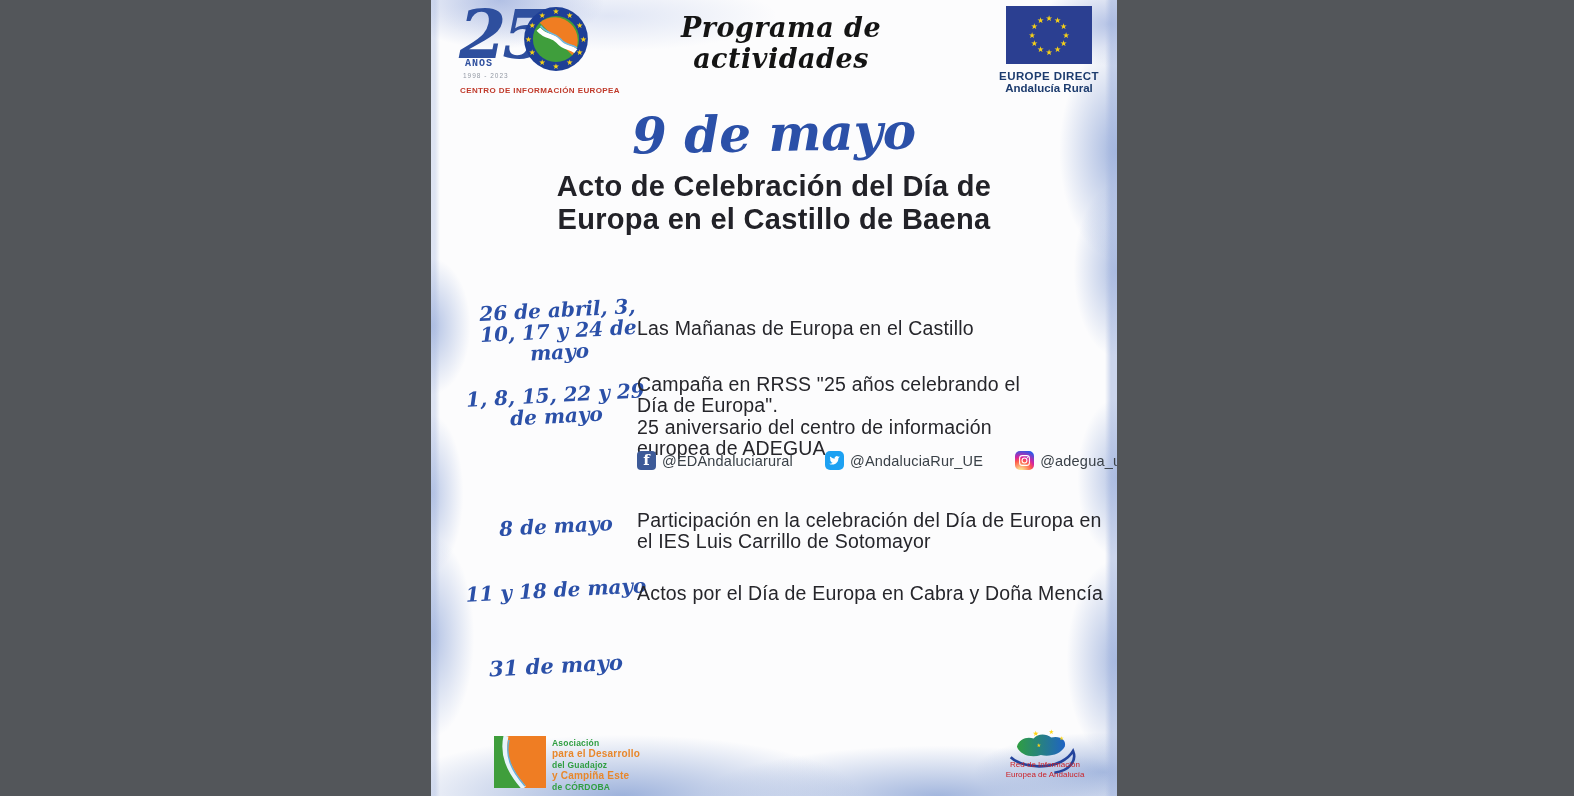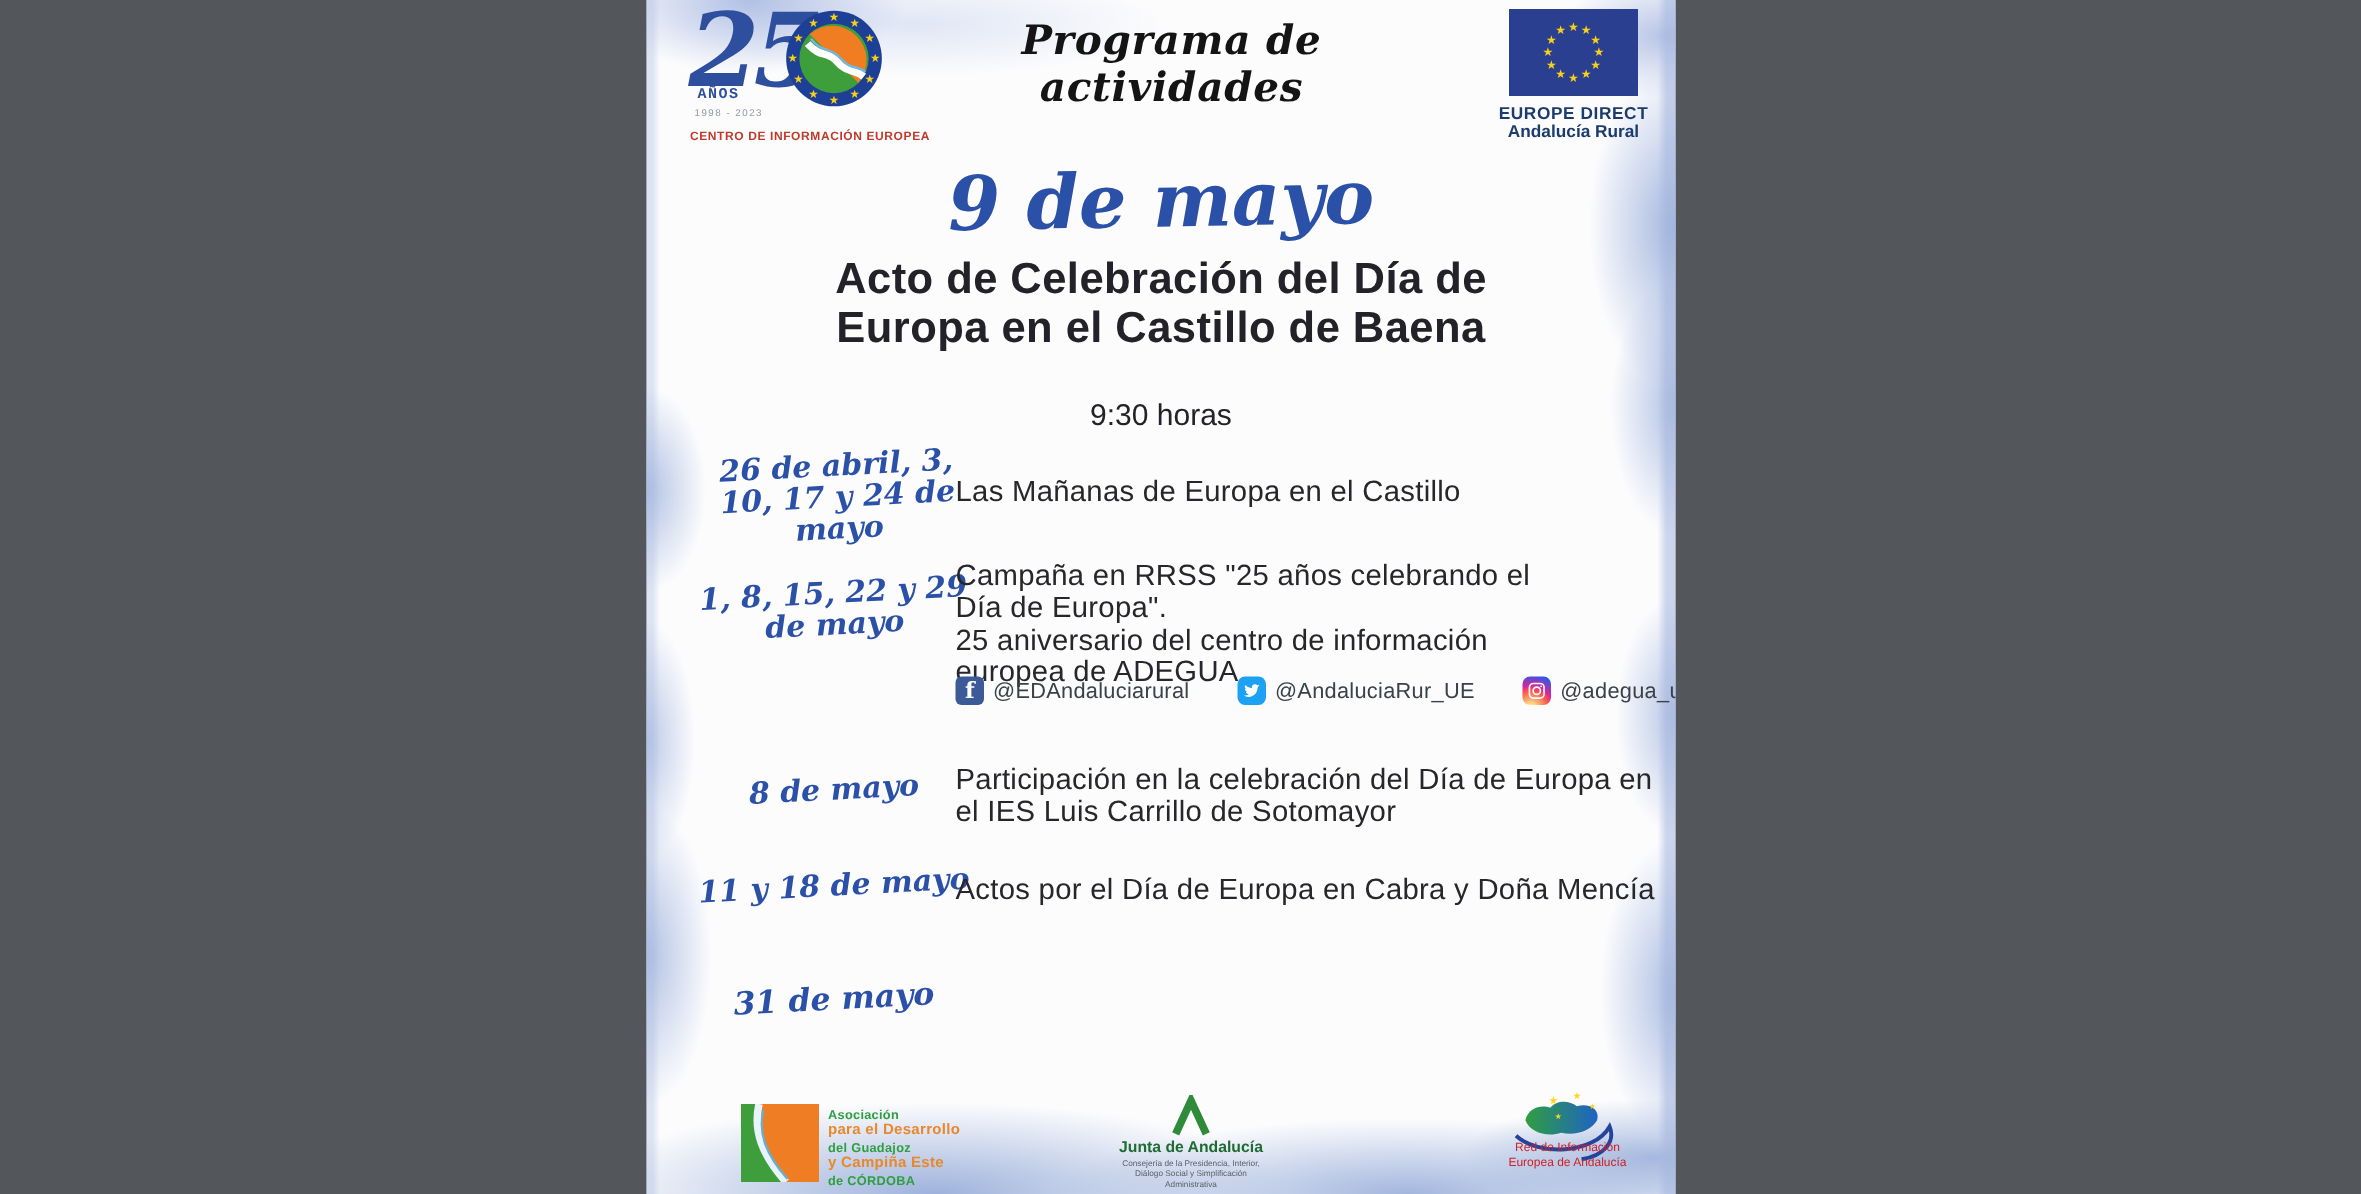--- a/index.html
+++ b/index.html
@@ -152,21 +152,20 @@
             <text x="28.3" y="20.5">★</text>
             <text x="34.5" y="14.3">★</text>
         </g>
       </svg>
       <div class="eu-l1">EUROPE DIRECT</div>
       <div class="eu-l2">Andalucía Rural</div>
     </div>
 
     <div class="big-date script">9 de mayo</div>
     <h1 class="main-title">Acto de Celebración del Día de Europa en el Castillo de Baena</h1>
-    <div class="hl-time">9:30 horas</div>
 
     <div class="ev-date script d1">26 de abril, 3, 10, 17 y 24 de mayo</div>
     <div class="ev-desc p1">Las Mañanas de Europa en el Castillo</div>
 
     <div class="ev-date script d2">1, 8, 15, 22 y 29 de mayo</div>
     <div class="ev-desc p2">Campaña en RRSS "25 años celebrando el
 Día de Europa".
 25 aniversario del centro de información
 europea de ADEGUA</div>
 
@@ -212,29 +211,20 @@
       </svg>
       <div class="ad-text">
         <div class="g">Asociación</div>
         <div class="o">para el Desarrollo</div>
         <div class="g">del Guadajoz</div>
         <div class="o">y Campiña Este</div>
         <div class="g">de CÓRDOBA</div>
       </div>
     </div>
 
-    <div class="junta">
-      <svg class="ja-ic" viewBox="0 0 40 32">
-        <path d="M8 30 L20 4 L32 30" fill="none" stroke="#2e8b3a" stroke-width="6"></path>
-      </svg>
-      <div class="ja-name">Junta de Andalucía</div>
-      <div class="ja-dept">Consejería de la Presidencia, Interior,
-Diálogo Social y Simplificación
-Administrativa</div>
-    </div>
 
     <div class="redinfo">
       <svg class="ri-ic" viewBox="0 0 78 50">
         <defs>
           <linearGradient id="riGrad" x1="0" y1="0" x2="1" y2="0">
             <stop offset="0" stop-color="#2f9e41"></stop>
               <stop offset="1" stop-color="#1f63c4"></stop>
           </linearGradient>
         </defs>
         <path d="M6 30 C20 43 56 42 66 24 C70 34 62 43 48 45" stroke="#24449c" stroke-width="2.5" fill="none"></path>

